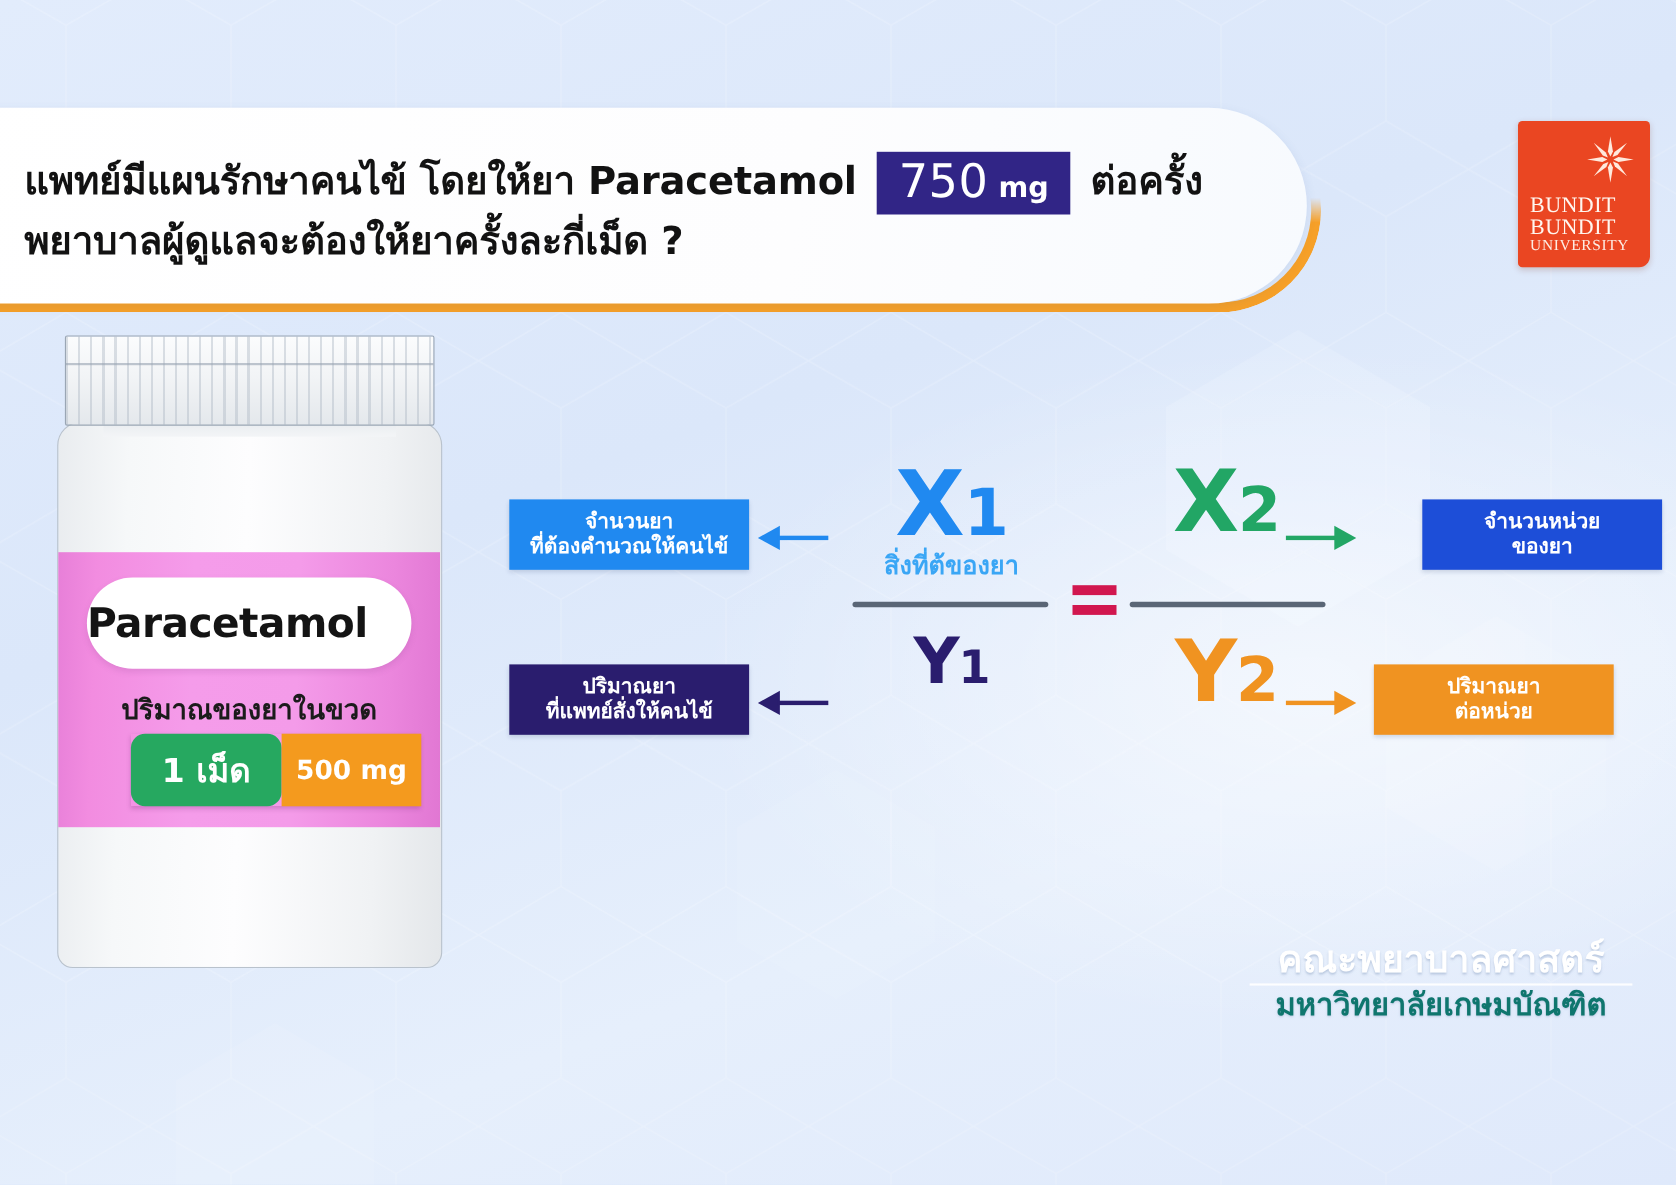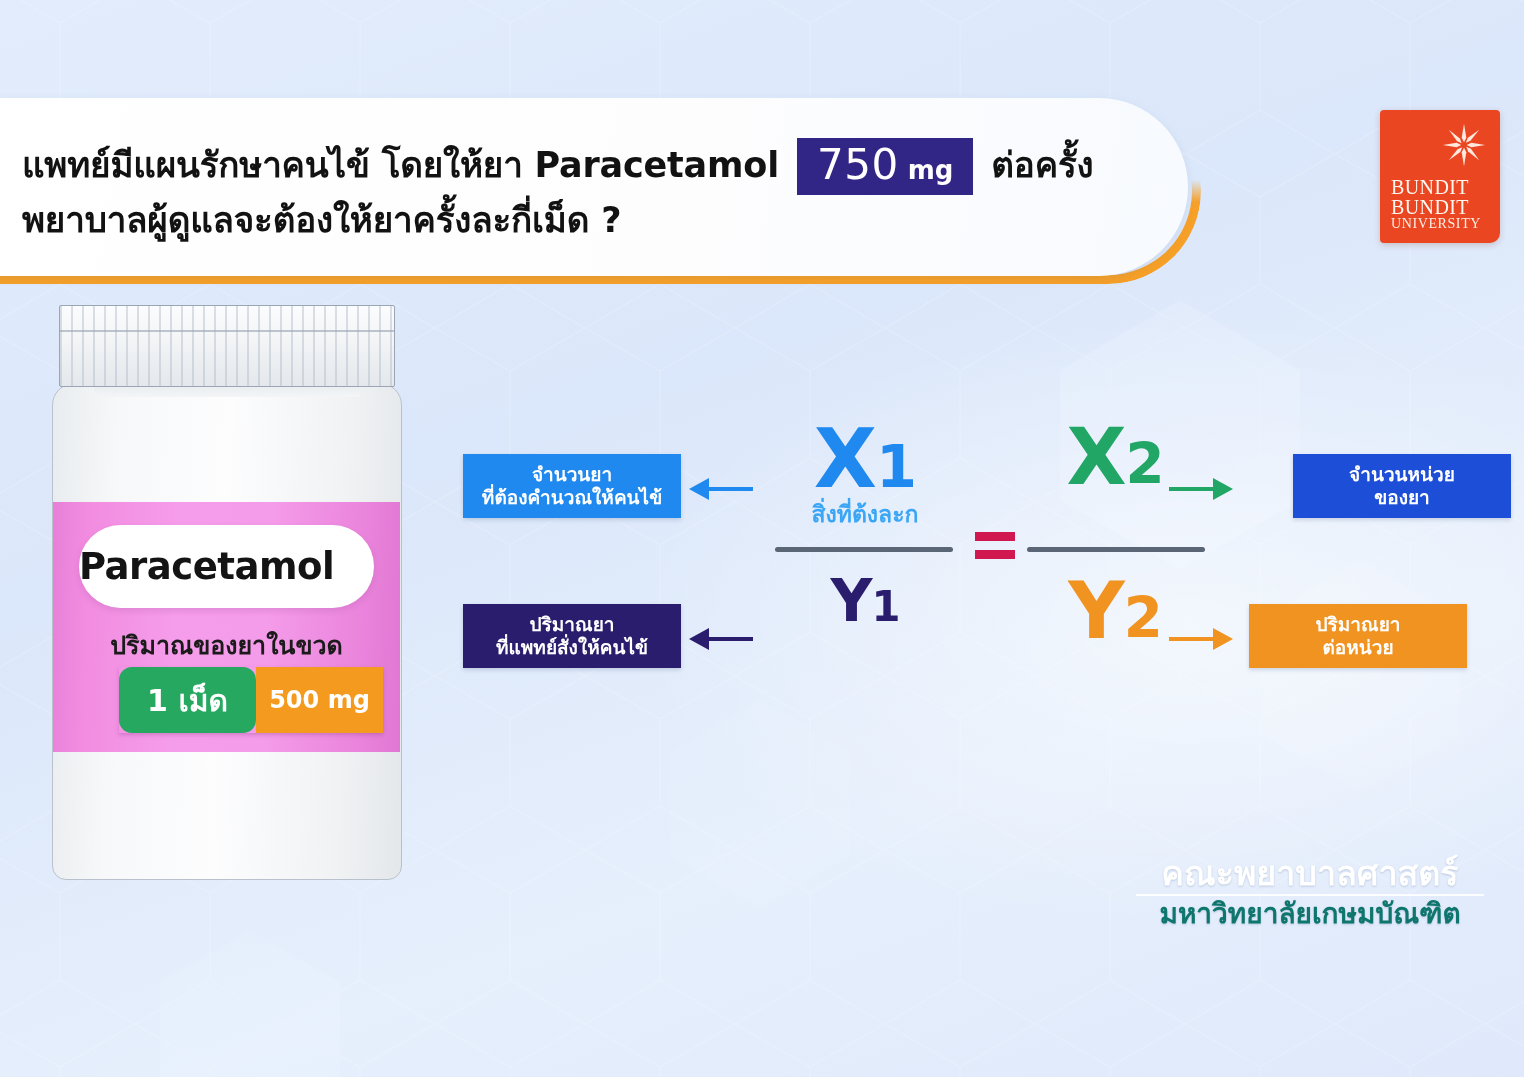--- a/index.html
+++ b/index.html
@@ -284,21 +284,21 @@
     <rect x="2" y="11" width="46" height="4" fill="#22a665"></rect>
       <path d="M66 13 L46 2 L46 24 Z" fill="#22a665"></path>
   </svg>
   <svg class="arrow" style="left:712px; top:194px;" viewBox="0 0 66 26">
     <rect x="2" y="11" width="46" height="4" fill="#f09321"></rect>
       <path d="M66 13 L46 2 L46 24 Z" fill="#f09321"></path>
   </svg>
 
   <div class="term" id="term-x1">
     <div class="big x1-txt"><span>X</span><span class="sub-num">1</span></div>
-    <div class="x1-sub">สิ่งที่ต้งละก</div>
+    <div class="x1-sub">สิ่งที่ต้ของยา</div>
   </div>
 
   <div class="term" id="term-y1">
     <div class="big y1-txt"><span>Y</span><span class="sub-num">1</span></div>
   </div>
 
   <div class="term" id="term-x2">
     <div class="big x2-txt"><span>X</span><span class="sub-num">2</span></div>
   </div>
 

